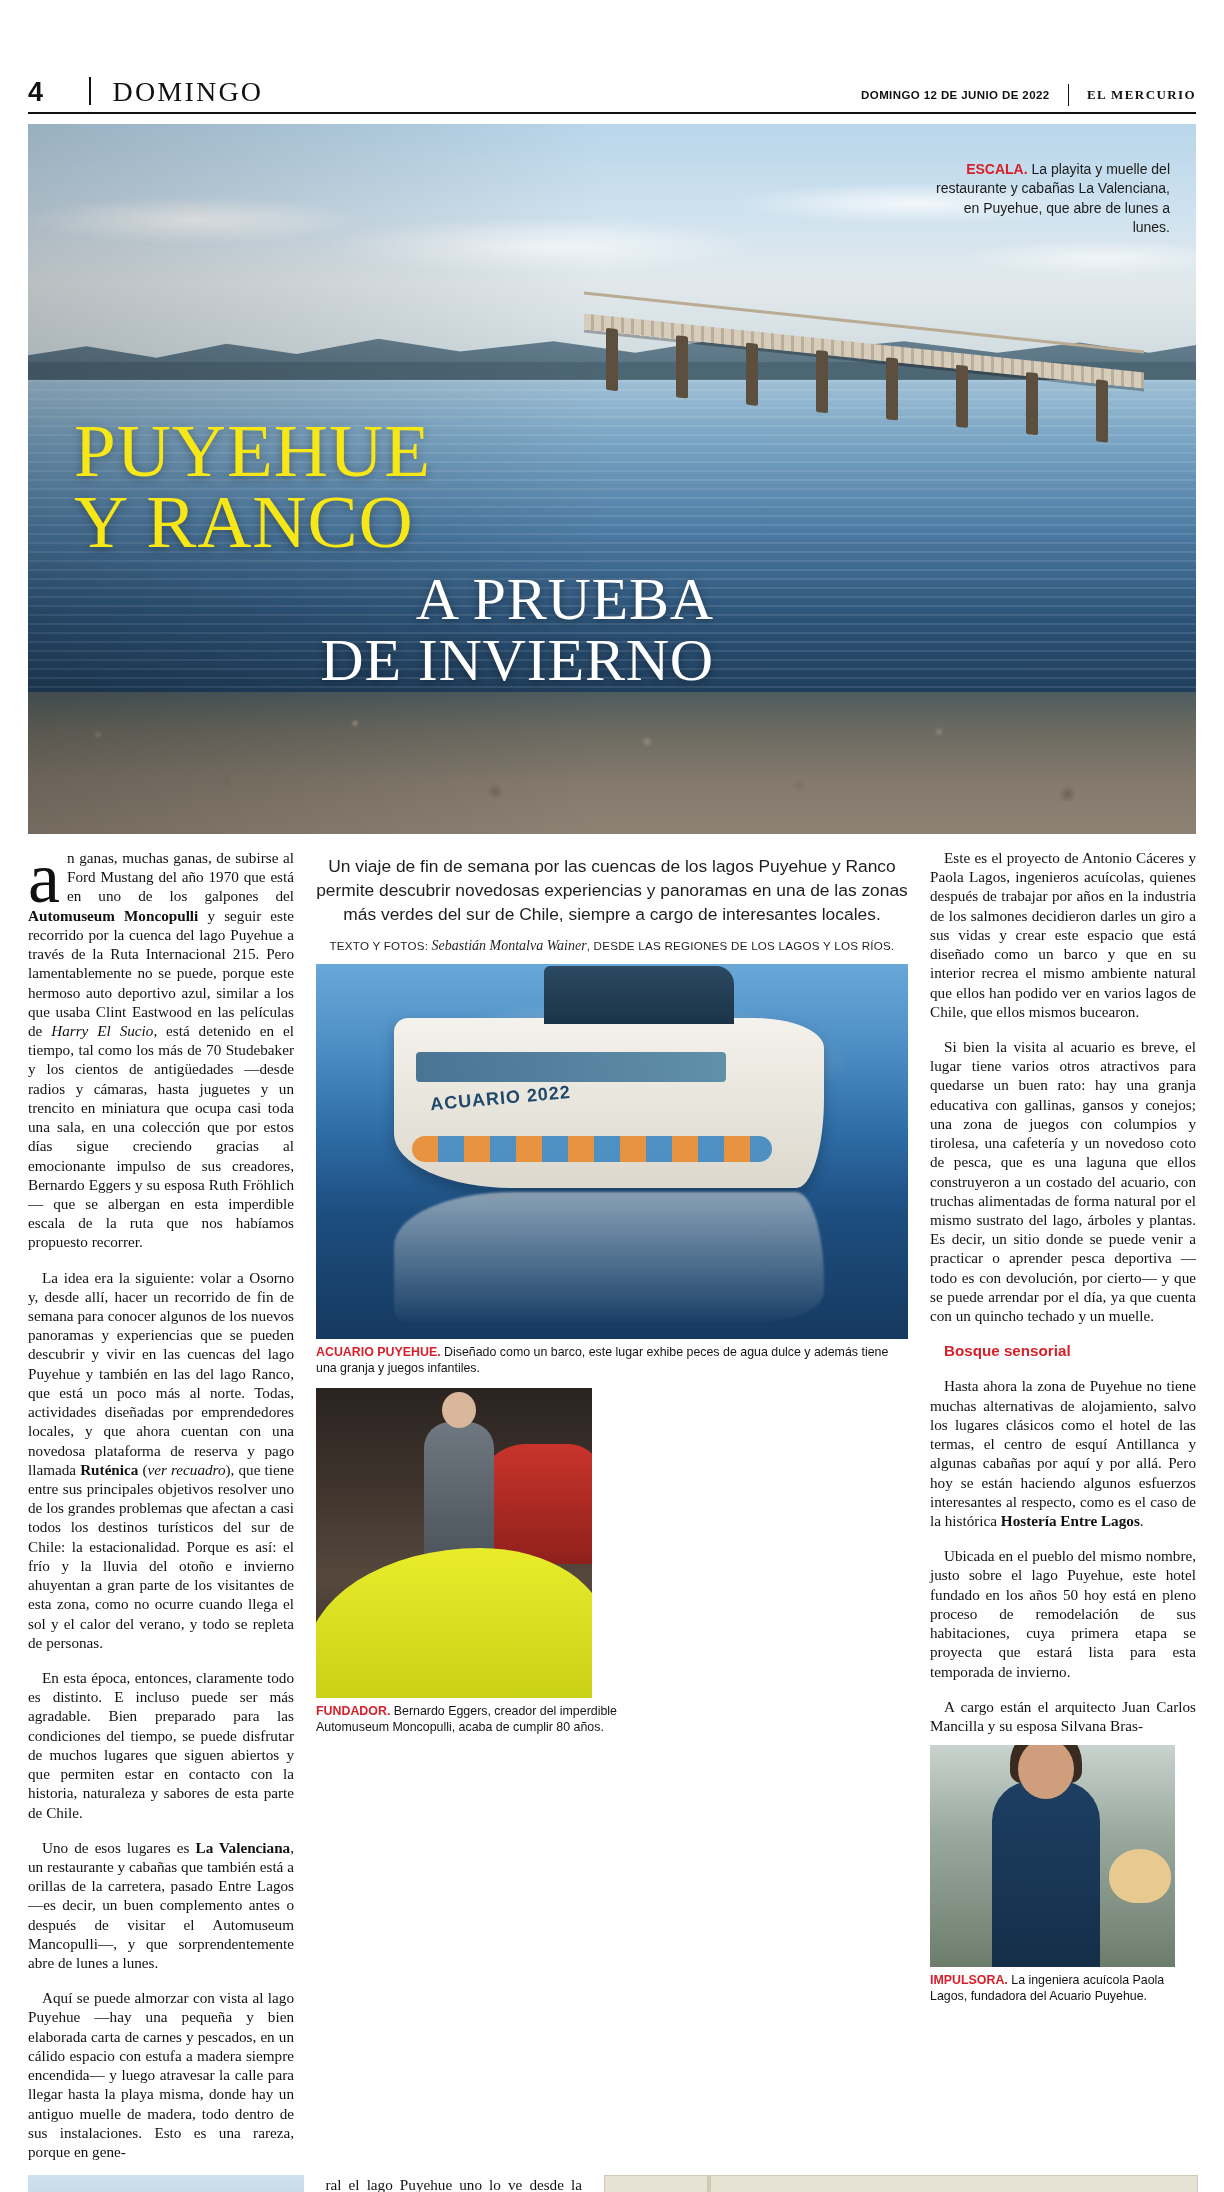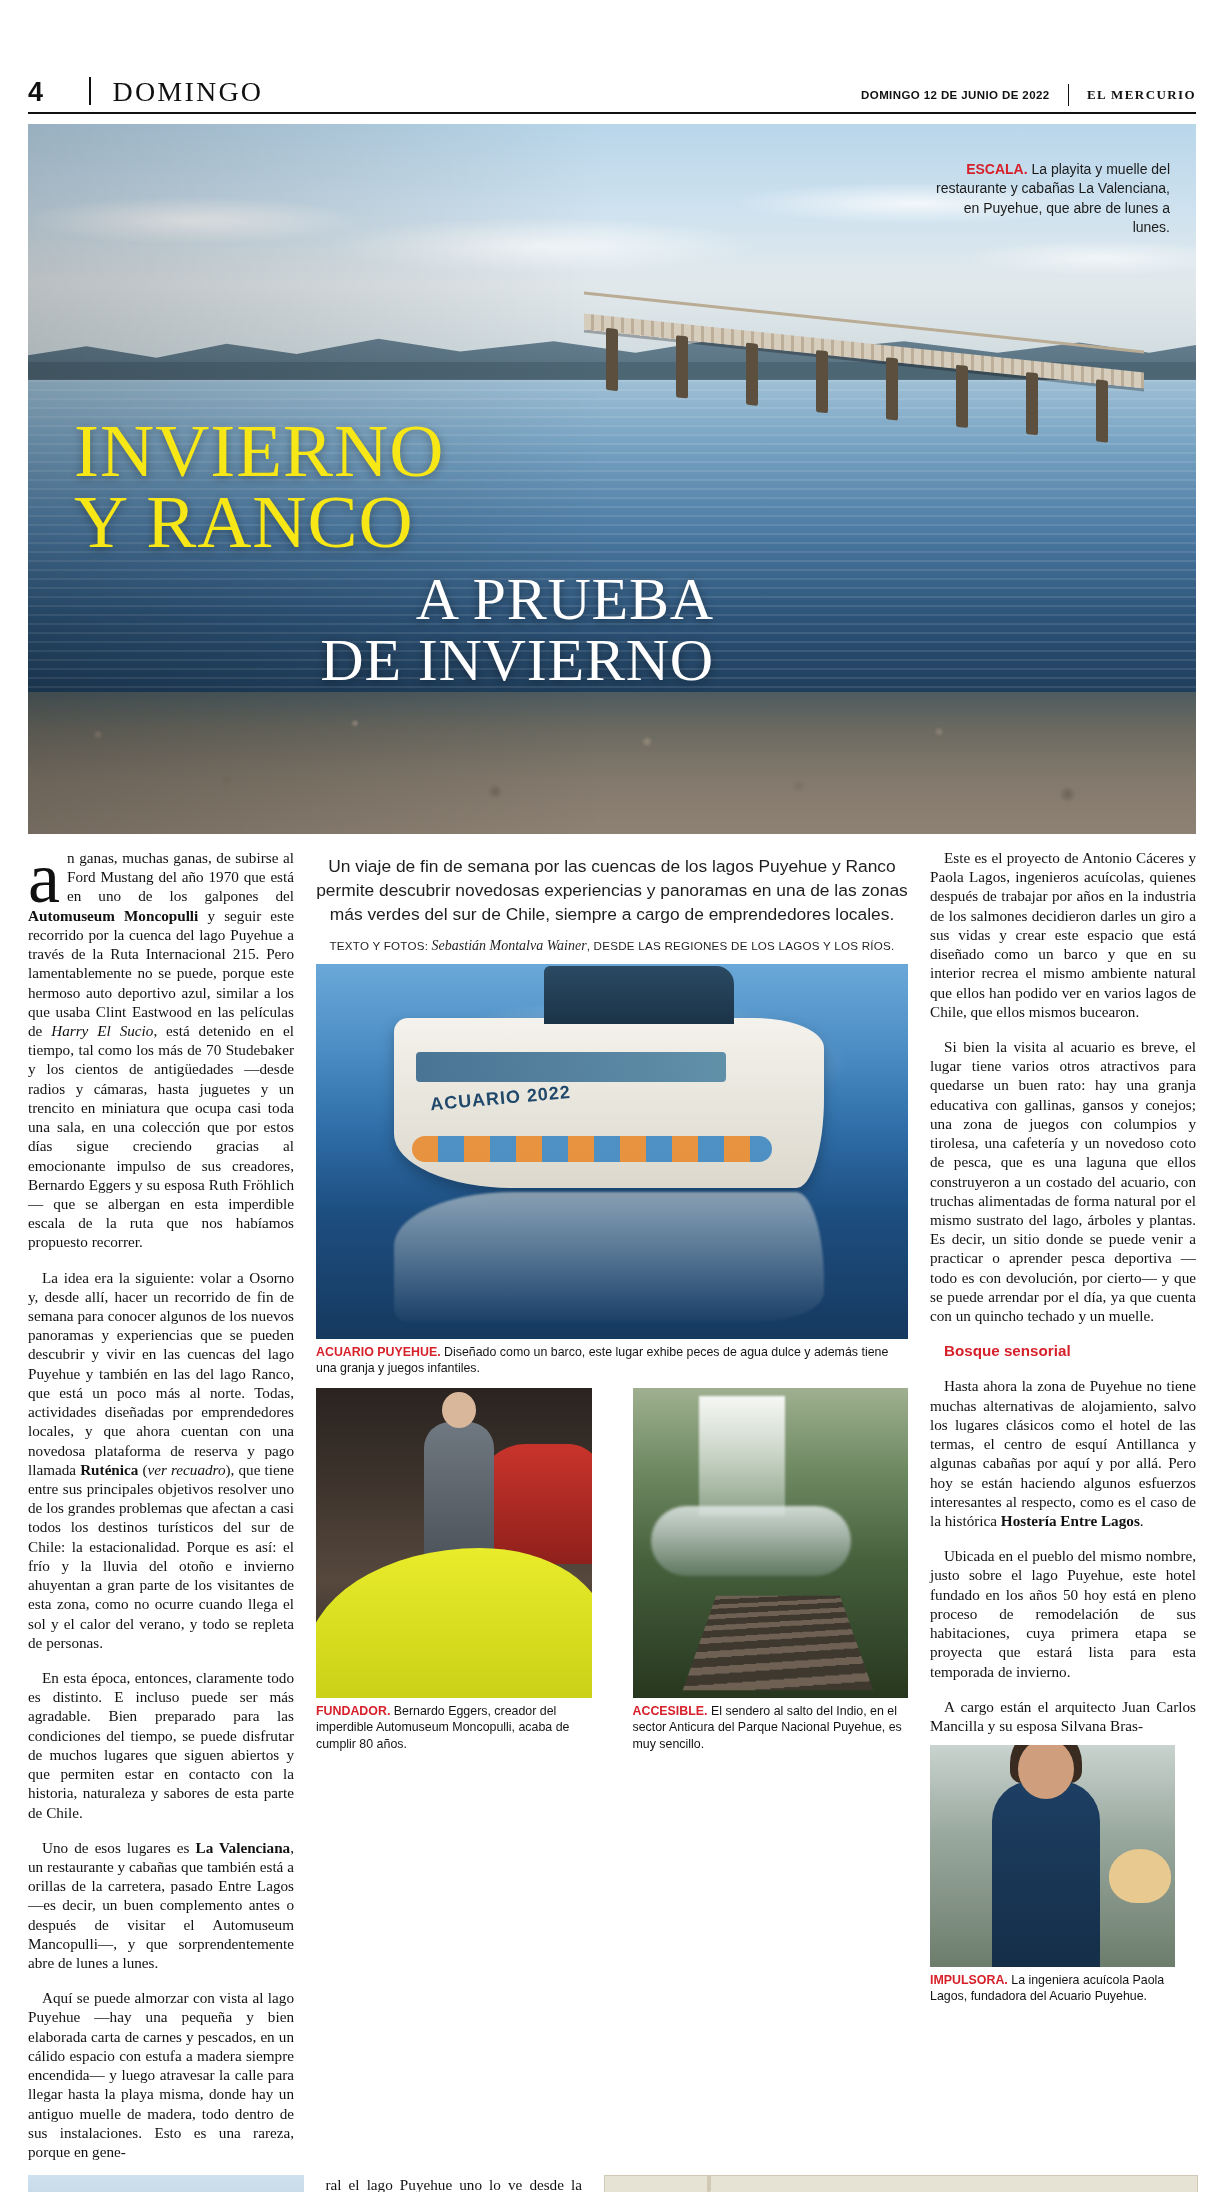--- a/index.html
+++ b/index.html
@@ -258,21 +258,21 @@
       <div class="pier-post" style="left:232px"></div>
       <div class="pier-post" style="left:302px"></div>
       <div class="pier-post" style="left:372px"></div>
       <div class="pier-post" style="left:442px"></div>
       <div class="pier-post" style="left:512px"></div>
     </div>
 
     <div class="hero-grad"></div>
 
     <div class="hero-title">
-      <div class="l1">INVIERNO</div>
+      <div class="l1">PUYEHUE</div>
       <div class="l2">Y RANCO</div>
       <div class="l3">A PRUEBA</div>
       <div class="l4">DE INVIERNO</div>
     </div>
 
     <div class="hero-caption">
       <span class="kicker">ESCALA.</span><span> La playita y muelle del restaurante y cabañas La Valenciana, en Puyehue, que abre de lunes a lunes.</span>
     </div>
   </div>
 
@@ -281,21 +281,21 @@
 
       <div class="col">
         <p class="first dropcap"><span>an ganas, muchas ganas, de subirse al Ford Mustang del año 1970 que está en uno de los galpones del </span><b>Automuseum Moncopulli</b><span> y seguir este recorrido por la cuenca del lago Puyehue a través de la Ruta Internacional 215. Pero lamentablemente no se puede, porque este hermoso auto deportivo azul, similar a los que usaba Clint Eastwood en las películas de </span><i>Harry El Sucio</i><span>, está detenido en el tiempo, tal como los más de 70 Studebaker y los cientos de antigüedades —desde radios y cámaras, hasta juguetes y un trencito en miniatura que ocupa casi toda una sala, en una colección que por estos días sigue creciendo gracias al emocionante impulso de sus creadores, Bernardo Eggers y su esposa Ruth Fröhlich— que se albergan en esta imperdible escala de la ruta que nos habíamos propuesto recorrer.</span></p>
         <p><span>La idea era la siguiente: volar a Osorno y, desde allí, hacer un recorrido de fin de semana para conocer algunos de los nuevos panoramas y experiencias que se pueden descubrir y vivir en las cuencas del lago Puyehue y también en las del lago Ranco, que está un poco más al norte. Todas, actividades diseñadas por emprendedores locales, y que ahora cuentan con una novedosa plataforma de reserva y pago llamada </span><b>Ruténica</b><span> (</span><i>ver recuadro</i><span>), que tiene entre sus principales objetivos resolver uno de los grandes problemas que afectan a casi todos los destinos turísticos del sur de Chile: la estacionalidad. Porque es así: el frío y la lluvia del otoño e invierno ahuyentan a gran parte de los visitantes de esta zona, como no ocurre cuando llega el sol y el calor del verano, y todo se repleta de personas.</span></p>
         <p>En esta época, entonces, claramente todo es distinto. E incluso puede ser más agradable. Bien preparado para las condiciones del tiempo, se puede disfrutar de muchos lugares que siguen abiertos y que permiten estar en contacto con la historia, naturaleza y sabores de esta parte de Chile.</p>
         <p><span>Uno de esos lugares es </span><b>La Valenciana</b><span>, un restaurante y cabañas que también está a orillas de la carretera, pasado Entre Lagos —es decir, un buen complemento antes o después de visitar el Automuseum Mancopulli—, y que sorprendentemente abre de lunes a lunes.</span></p>
         <p>Aquí se puede almorzar con vista al lago Puyehue —hay una pequeña y bien elaborada carta de carnes y pescados, en un cálido espacio con estufa a madera siempre encendida— y luego atravesar la calle para llegar hasta la playa misma, donde hay un antiguo muelle de madera, todo dentro de sus instalaciones. Esto es una rareza, porque en gene-</p>
       </div>
 
       <div class="lead-wrap">
-        <p class="lead">Un viaje de fin de semana por las cuencas de los lagos Puyehue y Ranco permite descubrir novedosas experiencias y panoramas en una de las zonas más verdes del sur de Chile, siempre a cargo de emprendedores locales.</p>
+        <p class="lead">Un viaje de fin de semana por las cuencas de los lagos Puyehue y Ranco permite descubrir novedosas experiencias y panoramas en una de las zonas más verdes del sur de Chile, siempre a cargo de interesantes locales.</p>
         <p class="byline"><span>TEXTO Y FOTOS:</span> <span class="name">Sebastián Montalva Wainer</span><span>, DESDE LAS REGIONES DE LOS LAGOS Y LOS RÍOS.</span></p>
 
         <div style="margin-top:10px">
           <div class="photo ph-aquarium">
             <div class="boat">
               <div class="boat-cab"></div>
               <div class="boat-win"></div>
               <div class="boat-wave"></div>
               <div class="boat-txt">ACUARIO 2022</div>
             </div>
@@ -312,30 +312,20 @@
               <div class="car-red"></div>
               <div class="man">
                   <span class="man-head"></span>
                 </div>
               <div class="car-yellow"></div>
             </div>
             <div class="cap">
               <span class="kicker">FUNDADOR.</span><span> Bernardo Eggers, creador del imperdible Automuseum Moncopulli, acaba de cumplir 80 años.</span>
             </div>
           </div>
-          <div style="width:275.5px">
-            <div class="photo ph-trail">
-              <div class="fall"></div>
-              <div class="river"></div>
-              <div class="steps"></div>
-            </div>
-            <div class="cap">
-              <span class="kicker">ACCESIBLE.</span><span> El sendero al salto del Indio, en el sector Anticura del Parque Nacional Puyehue, es muy sencillo.</span>
-            </div>
-          </div>
         </div>
       </div>
 
       <div class="col">
         <p class="first" style="text-indent:14px">Este es el proyecto de Antonio Cáceres y Paola Lagos, ingenieros acuícolas, quienes después de trabajar por años en la industria de los salmones decidieron darles un giro a sus vidas y crear este espacio que está diseñado como un barco y que en su interior recrea el mismo ambiente natural que ellos han podido ver en varios lagos de Chile, que ellos mismos bucearon.</p>
         <p>Si bien la visita al acuario es breve, el lugar tiene varios otros atractivos para quedarse un buen rato: hay una granja educativa con gallinas, gansos y conejos; una zona de juegos con columpios y tirolesa, una cafetería y un novedoso coto de pesca, que es una laguna que ellos construyeron a un costado del acuario, con truchas alimentadas de forma natural por el mismo sustrato del lago, árboles y plantas. Es decir, un sitio donde se puede venir a practicar o aprender pesca deportiva —todo es con devolución, por cierto— y que se puede arrendar por el día, ya que cuenta con un quincho techado y un muelle.</p>
         <p class="subhead">Bosque sensorial</p>
         <p><span>Hasta ahora la zona de Puyehue no tiene muchas alternativas de alojamiento, salvo los lugares clásicos como el hotel de las termas, el centro de esquí Antillanca y algunas cabañas por aquí y por allá. Pero hoy se están haciendo algunos esfuerzos interesantes al respecto, como es el caso de la histórica </span><b>Hostería Entre Lagos</b><span>.</span></p>
         <p>Ubicada en el pueblo del mismo nombre, justo sobre el lago Puyehue, este hotel fundado en los años 50 hoy está en pleno proceso de remodelación de sus habitaciones, cuya primera etapa se proyecta que estará lista para esta temporada de invierno.</p>
         <p>A cargo están el arquitecto Juan Carlos Mancilla y su esposa Silvana Bras-</p>

